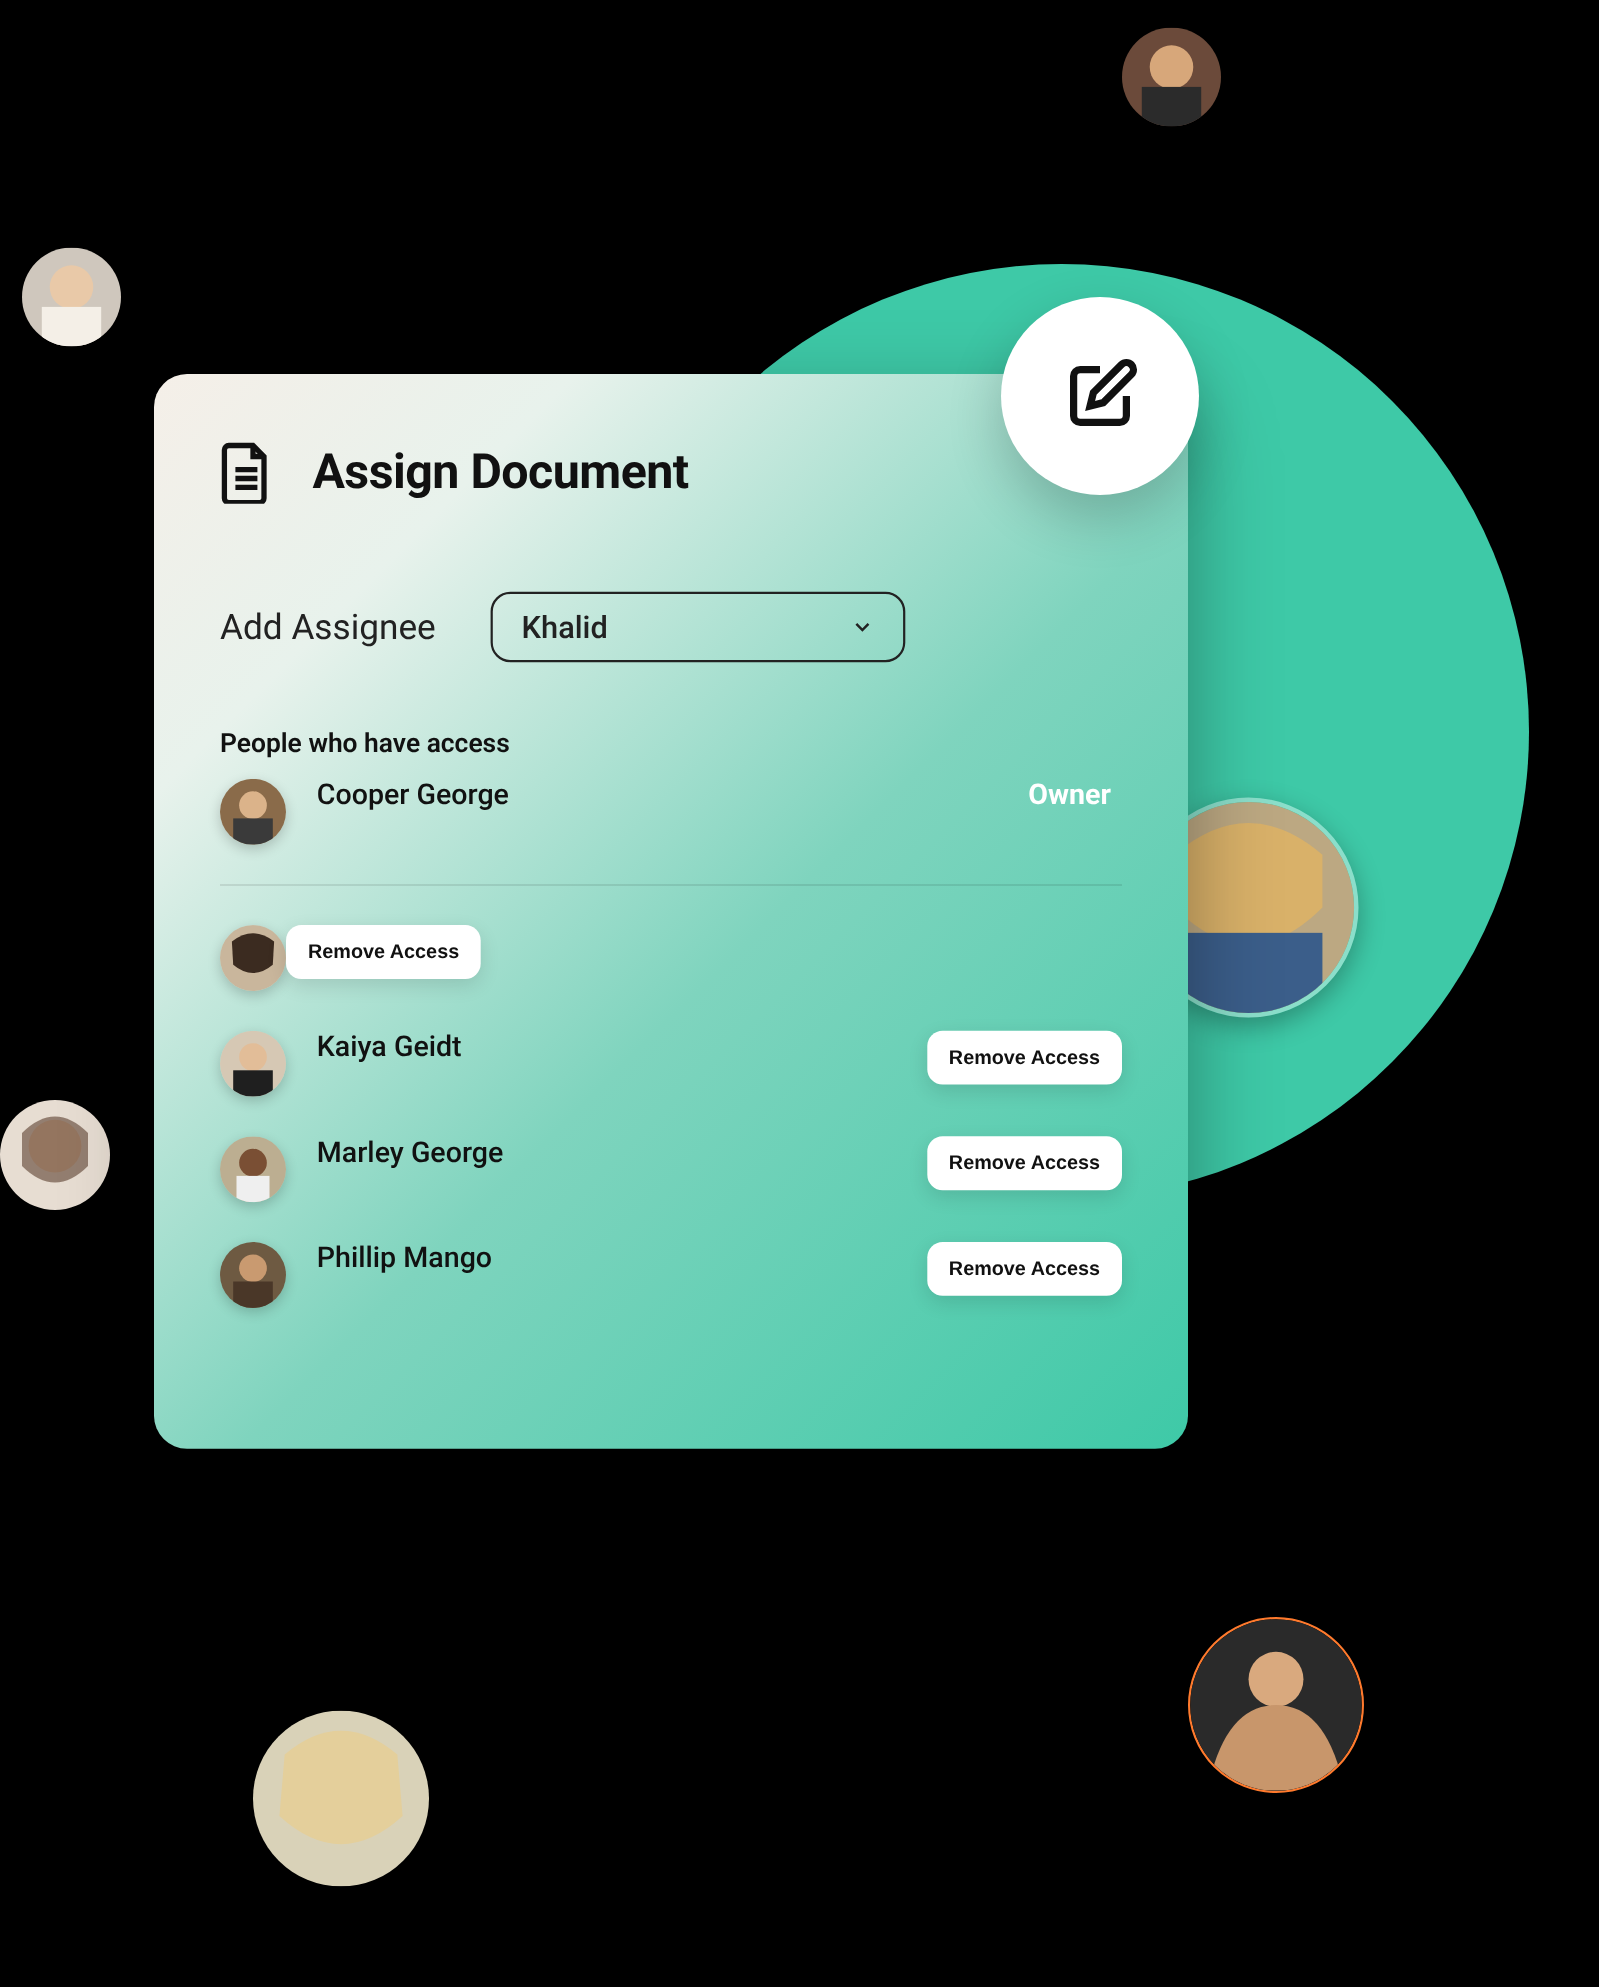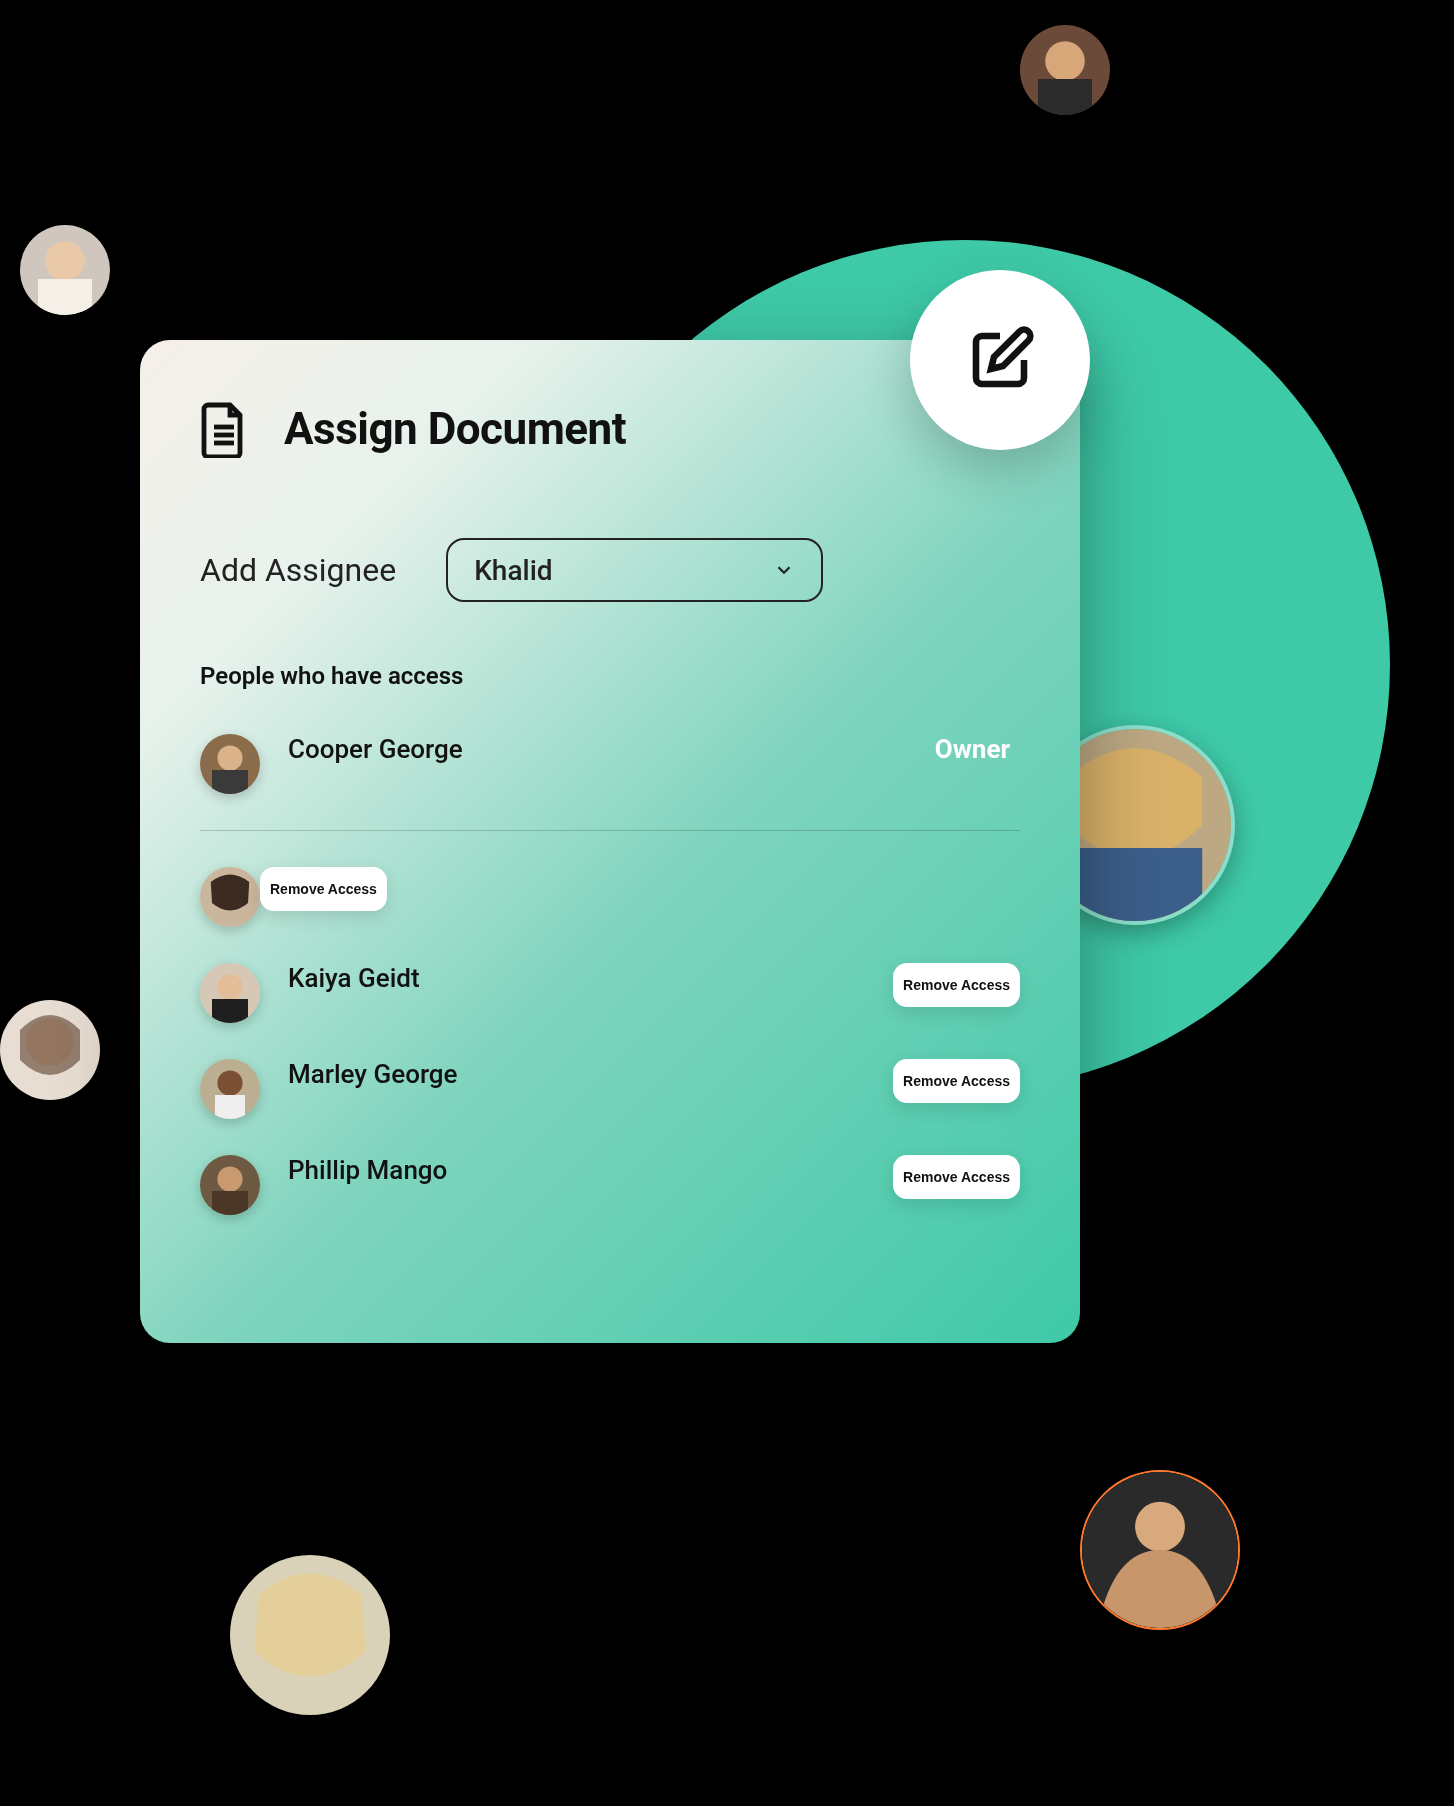--- a/index.html
+++ b/index.html
@@ -90,41 +90,41 @@
     background: transparent;
     display: flex;
     align-items: center;
     justify-content: space-between;
     padding: 0 26px;
     cursor: pointer;
   }
   .select-value { font-size: 28px; color: #222; font-weight: 500; }
   .select svg { width: 22px; height: 22px; stroke: #222; stroke-width: 2.5; fill: none; }
 
-  .section-label { font-size: 24px; font-weight: 600; color: #111; margin-bottom: 26px; }
+  .section-label { font-size: 24px; font-weight: 600; color: #111; }
 
   .person-row {
     display: flex;
     align-items: flex-start;
     padding: 18px 0;
   }
   .owner-row { border-bottom: 1px solid rgba(0,0,0,.18); padding-bottom: 36px; margin-bottom: 18px; }
   .avatar {
     width: 60px; height: 60px; border-radius: 50%; overflow: hidden; flex-shrink: 0;
     box-shadow: 0 4px 12px rgba(0,0,0,.2);
   }
   .avatar svg { width:100%; height:100%; display:block; }
   .person-name { font-size: 26px; color: #111; margin-left: 28px; flex: 1; font-weight: 500;}
   .owner-tag { font-size: 26px; font-weight: 700; color: #fff; margin-right: 10px;}
   .remove-btn {
     background: #fff;
     border: none;
     border-radius: 14px;
-    padding: 14px 10px;
-    font-size: 14px;
+    padding: 14px 20px;
+    font-size: 18px;
     font-weight: 700;
     color: #111;
     cursor: pointer;
     box-shadow: 0 6px 18px rgba(0,0,0,.12);
   }
 
   .save-btn {
     position: absolute;
     left: 50%;
     bottom: -48px;

